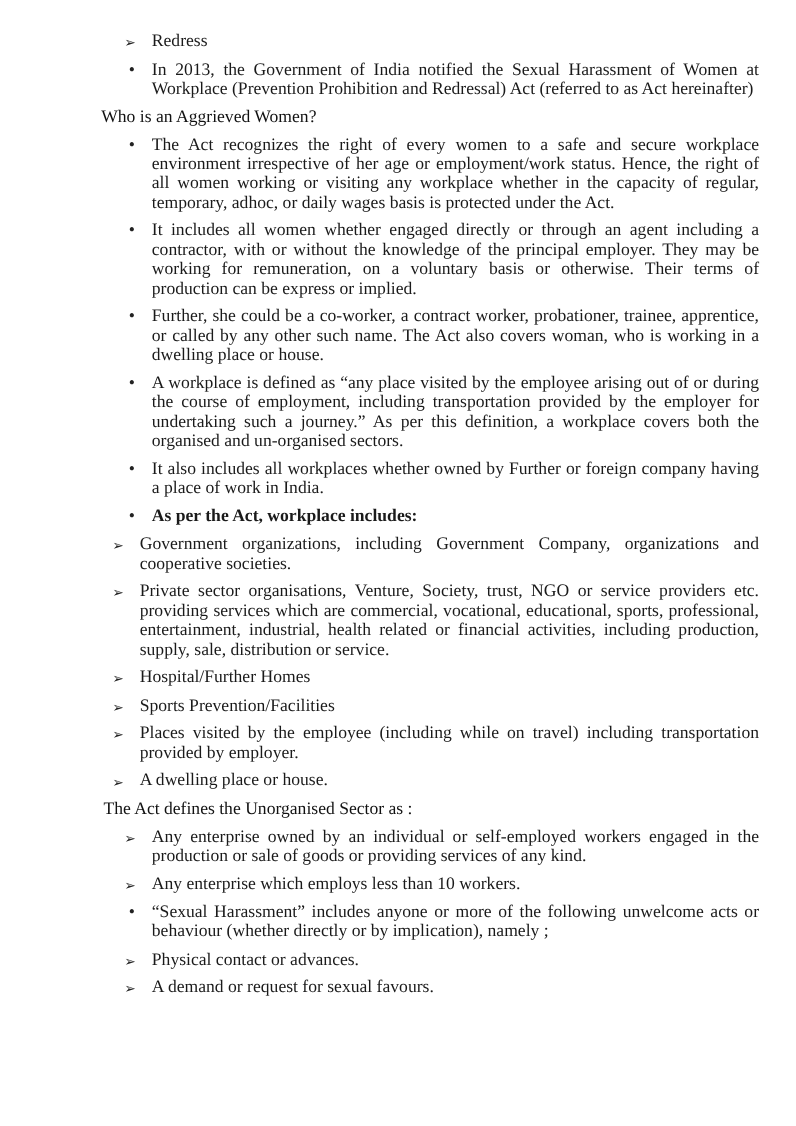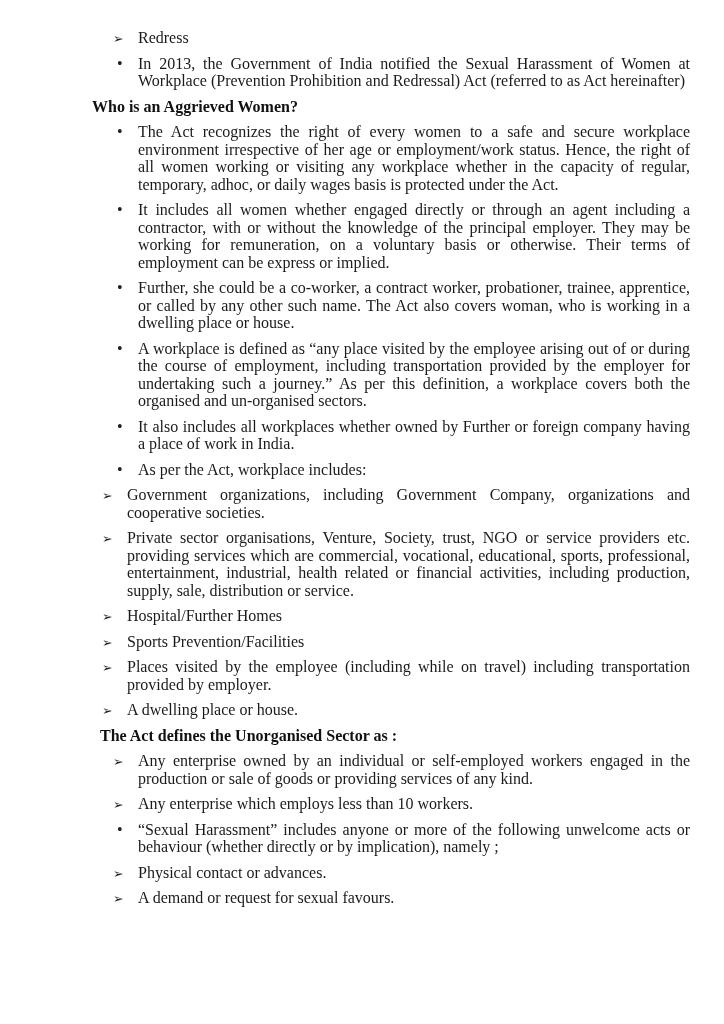--- a/index.html
+++ b/index.html
@@ -18,36 +18,36 @@
     font-size: 16px;
     line-height: 17.5px;
     color: #1a1a1a;
     overflow: hidden;
   }
   .block {
     margin: 0 0 8px 0;
     text-align: justify;
   }
   .heading {
-    font-weight: bold;
+    font-weight: normal;
     margin-top: 4px;
     color: #111111;
     text-align: left;
   }
   .heading.indented {
-    margin-left: 8px;
+    margin-left: 2px;
   }
   .item {
     position: relative;
   }
   .item .txt {
     display: block;
   }
   .item.bold .txt {
-    font-weight: normal;
+    font-weight: bold;
   }
   .item.bullet {
     padding-left: 46px;
   }
   .item.bullet .marker {
     position: absolute;
     left: 25px;
     top: 0;
   }
   .item.arrow-outer {
@@ -83,21 +83,21 @@
         <span class="marker">•</span>
         <span class="txt">In 2013, the Government of India notified the Sexual Harassment of Women at Workplace (Prevention Prohibition and Redressal) Act (referred to as Act hereinafter)</span>
       </div>
       <div class="block heading">Who is an Aggrieved Women?</div>
       <div class="block item bullet">
         <span class="marker">•</span>
         <span class="txt">The Act recognizes the right of every women to a safe and secure workplace environment irrespective of her age or employment/work status. Hence, the right of all women working or visiting any workplace whether in the capacity of regular, temporary, adhoc, or daily wages basis is protected under the Act.</span>
       </div>
       <div class="block item bullet">
         <span class="marker">•</span>
-        <span class="txt">It includes all women whether engaged directly or through an agent including a contractor, with or without the knowledge of the principal employer. They may be working for remuneration, on a voluntary basis or otherwise. Their terms of employment can be express or implied.</span>
+        <span class="txt">It includes all women whether engaged directly or through an agent including a contractor, with or without the knowledge of the principal employer. They may be working for remuneration, on a voluntary basis or otherwise. Their terms of production can be express or implied.</span>
       </div>
       <div class="block item bullet">
         <span class="marker">•</span>
         <span class="txt">Further, she could be a co-worker, a contract worker, probationer, trainee, apprentice, or called by any other such name. The Act also covers woman, who is working in a dwelling place or house.</span>
       </div>
       <div class="block item bullet">
         <span class="marker">•</span>
         <span class="txt">A workplace is defined as “any place visited by the employee arising out of or during the course of employment, including transportation provided by the employer for undertaking such a journey.” As per this definition, a workplace covers both the organised and un-organised sectors.</span>
       </div>
       <div class="block item bullet">

